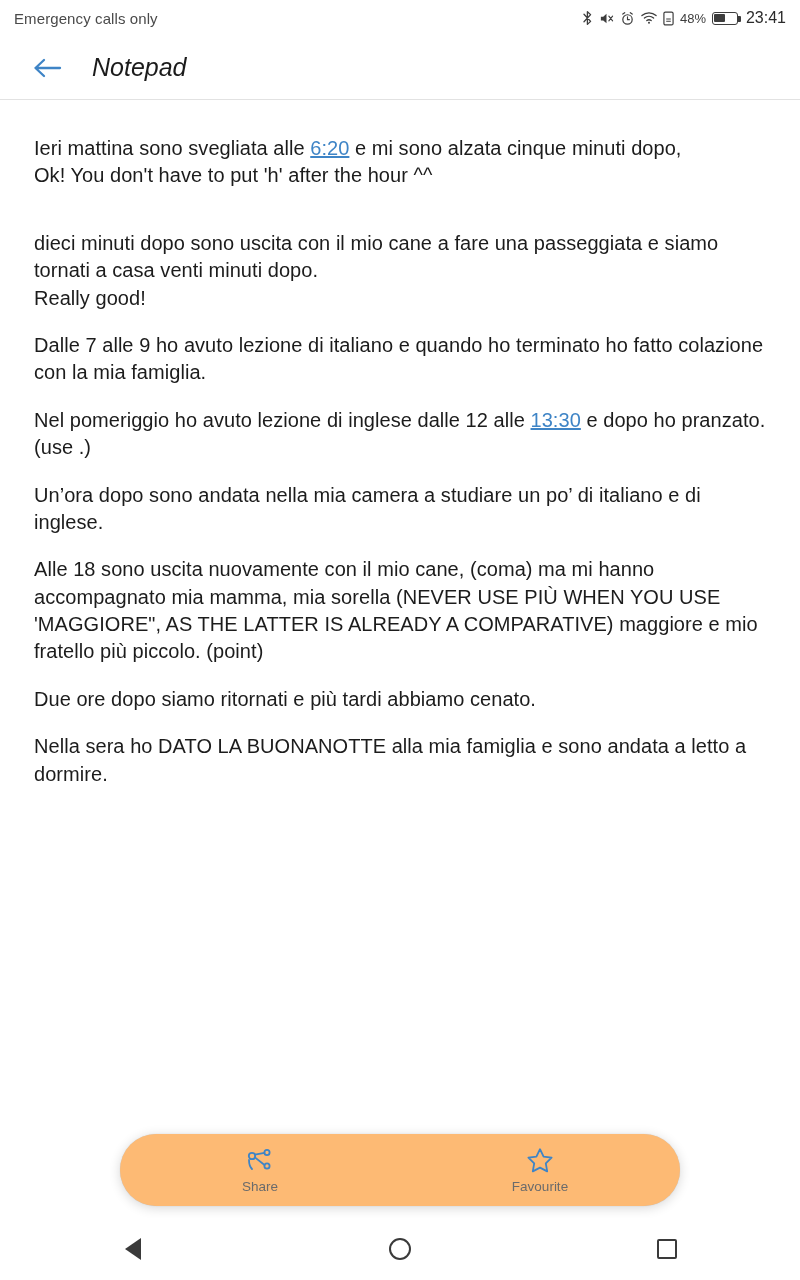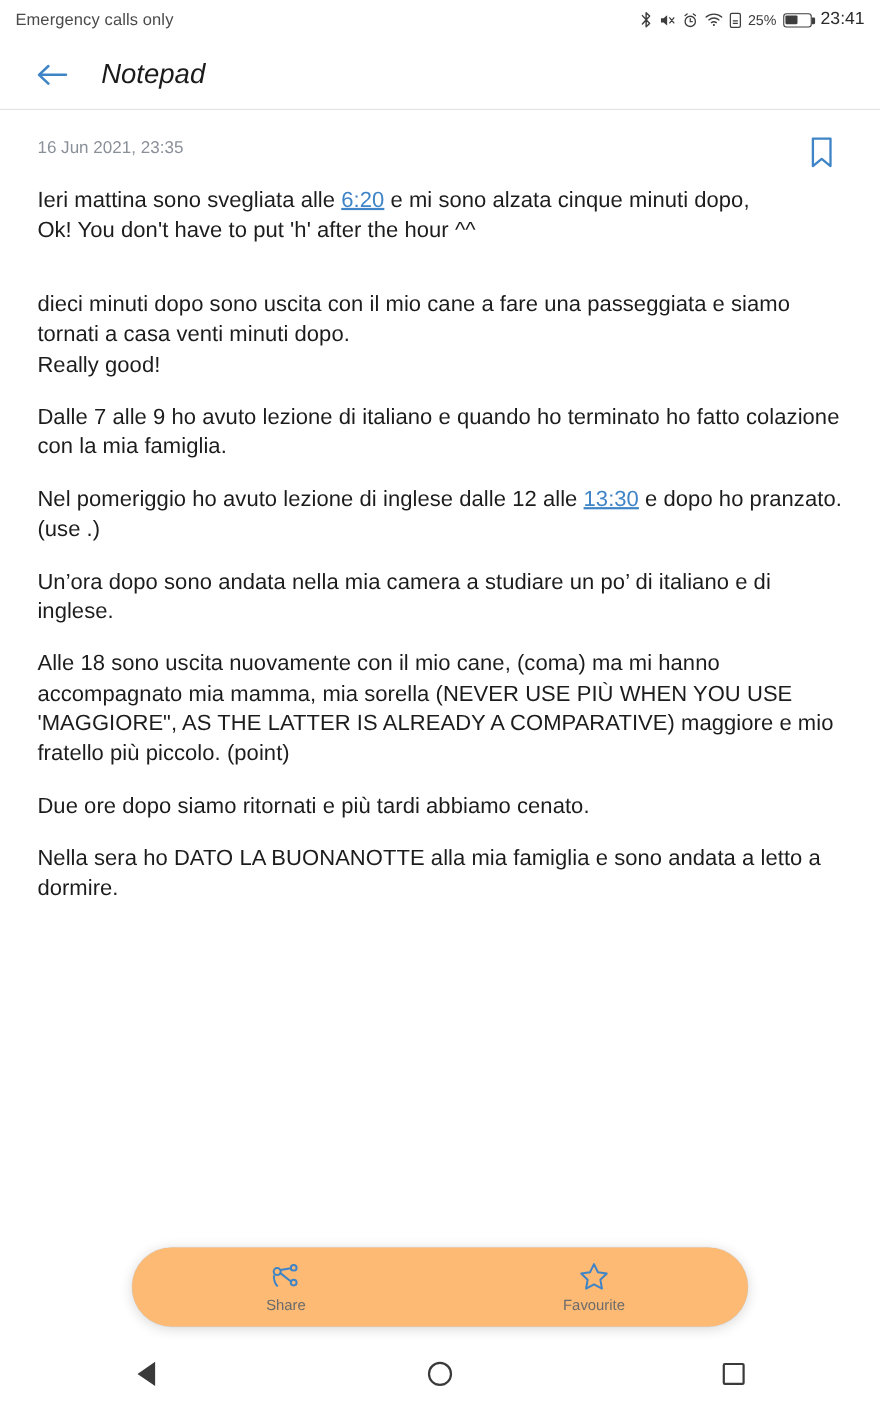--- a/index.html
+++ b/index.html
@@ -260,46 +260,38 @@
             <path d="M6.5 9.9 A4.2 4.2 0 0 1 11.5 9.9" fill="none" stroke="#3d3d3d" stroke-width="1.4" stroke-linecap="round"></path>
             <circle cx="9" cy="12.3" r="1.1" fill="#3d3d3d"></circle>
           </svg>
       </span>
       <span class="ico">
         <svg width="11" height="15" viewBox="0 0 12 16">
             <rect x="1" y="1" width="10" height="14" rx="1.6" fill="none" stroke="#3d3d3d" stroke-width="1.3"></rect>
             <path d="M3.5 8.5 h5 M3.5 11 h5" stroke="#3d3d3d" stroke-width="1.1"></path>
           </svg>
       </span>
-      <span class="batt-pct">25%</span>
+      <span class="batt-pct">48%</span>
       <span class="battery-shape">
           <span class="fill"></span>
         </span>
       <span class="clock">23:41</span>
     </div>
   </div>
 
   <div class="appbar">
     <div class="back-btn">
       <svg width="30" height="24" viewBox="0 0 30 24">
           <path d="M11 4 L2.5 12 L11 20 M2.5 12 H27" fill="none" stroke="#3e84c6" stroke-width="2.3" stroke-linecap="round" stroke-linejoin="round"></path>
         </svg>
     </div>
     <div class="appbar-title">Notepad</div>
   </div>
 
   <div class="note-area">
-    <div class="note-head">
-      <div class="note-date">16 Jun 2021, 23:35</div>
-      <div class="bookmark-btn">
-        <svg width="24" height="30" viewBox="0 0 24 30">
-            <path d="M4 2 H20 V27 L12 20.5 L4 27 Z" fill="none" stroke="#3e84c6" stroke-width="2.1" stroke-linejoin="round"></path>
-          </svg>
-      </div>
-    </div>
     <div class="note-body" id="note-body">
         <p><span>Ieri mattina sono svegliata alle </span><span class="lnk">6:20</span><span> e mi sono alzata cinque minuti dopo,</span><br><span>Ok! You don't have to put 'h' after the hour ^^</span></p>
         <div class="gap"></div>
         <div class="gap"></div>
         <p><span>dieci minuti dopo sono uscita con il mio cane a fare una passeggiata e siamo tornati a casa venti minuti dopo.</span><br><span>Really good!</span></p>
         <div class="gap"></div>
         <p><span>Dalle 7 alle 9 ho avuto lezione di italiano e quando ho terminato ho fatto colazione con la mia famiglia.</span></p>
         <div class="gap"></div>
         <p><span>Nel pomeriggio ho avuto lezione di inglese dalle 12 alle </span><span class="lnk">13:30</span><span> e dopo ho pranzato. (use .)</span></p>
         <div class="gap"></div>

